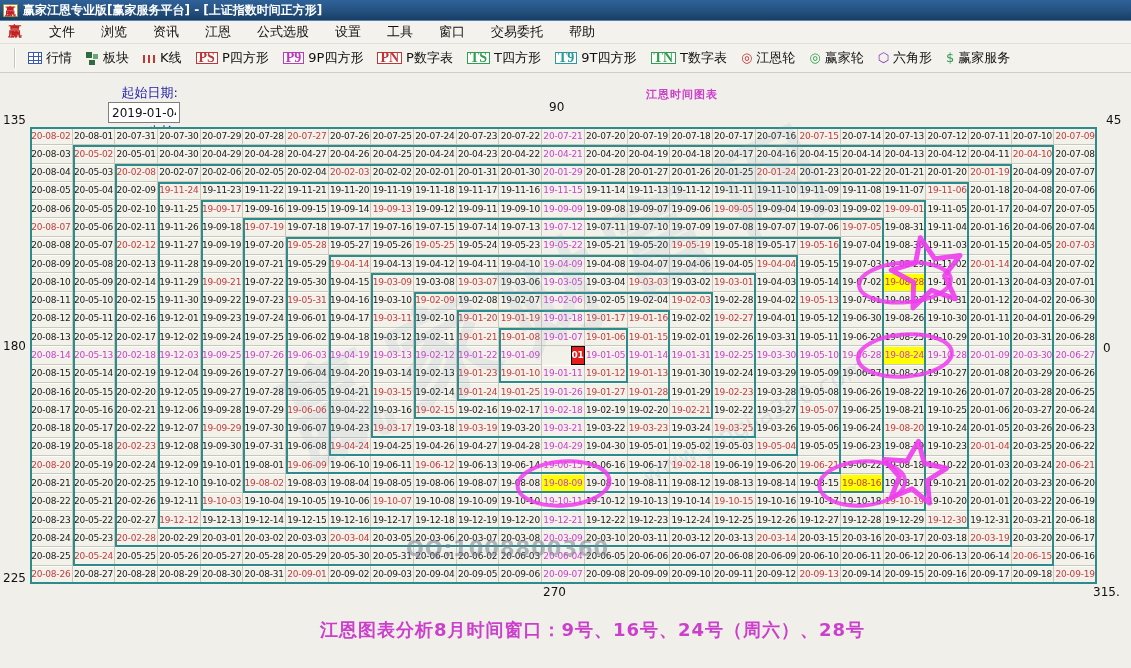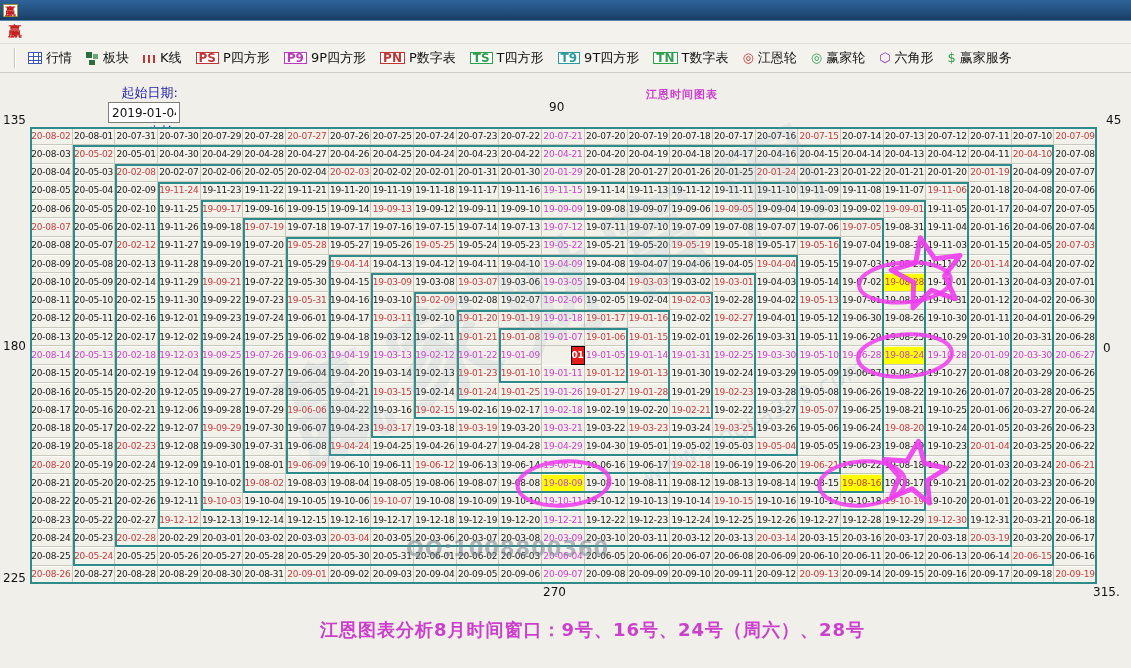--- a/index.html
+++ b/index.html
@@ -17,22 +17,22 @@
   .menubar{position:absolute;left:0;top:21px;width:100%;height:23px;background:#f3f2ed;
     display:flex;align-items:center;font-size:13px;color:#111;border-bottom:1px solid #e2e0d8;}
   .menubar .logo{color:#c42020;font-weight:bold;font-size:14px;margin:0 14px 0 8px;}
   .menu-item{padding:0 13px;cursor:default;}
   
   .toolbar{position:absolute;left:0;top:44px;width:100%;height:29px;background:#f3f2ed;
     display:flex;align-items:center;font-size:13px;color:#111;border-bottom:1px solid #cfcdc3;padding-left:8px;}
   .tb-sep{width:1px;height:20px;background:#c9c7bd;margin:0 6px;box-shadow:1px 0 0 #fff;}
   .tb-item{display:flex;align-items:center;margin:0 7px;cursor:default;white-space:nowrap;}
   .tb-item .ic-glyph{font-size:13px;margin-right:4px;line-height:14px;}
-  .ic-badge{display:inline-block;font-size:12px;font-weight:bold;border:1px solid;padding:1px 2px;
-    margin-right:4px;background:#fff;line-height:8px;}
+  .ic-badge{display:inline-block;font-size:14px;font-weight:bold;border:1px solid;padding:1px 2px;
+    margin-right:4px;background:#fff;line-height:8px;font-family:Liberation Serif, serif;}
   .ic-candles{display:inline-block;width:13px;height:13px;margin-right:4px;
     background:repeating-linear-gradient(90deg,#c03636 0 2px,transparent 2px 5px);
     box-shadow:inset 0 3px 0 #f3f2ed,inset 0 -2px 0 #f3f2ed;}
   .ic-table{display:inline-block;width:14px;height:12px;margin-right:4px;border:1px solid #3a57b5;
     background:
      linear-gradient(#3a57b5 0 0) 0 3px/100% 1px no-repeat,
      linear-gradient(#3a57b5 0 0) 0 7px/100% 1px no-repeat,
      linear-gradient(#3a57b5 0 0) 4px 0/1px 100% no-repeat,
      linear-gradient(#3a57b5 0 0) 9px 0/1px 100% no-repeat,#fff;}
   .ic-blocks{display:inline-block;width:13px;height:13px;margin-right:4px;
@@ -79,24 +79,37 @@
   .footer{position:absolute;left:0;top:545px;width:100%;text-align:center;padding-left:54px;
     color:#cc3fcc;font-size:18px;font-weight:bold;letter-spacing:1px;}
 </style>
 </head>
 <body>
 
 <div id="stage">
 
   <div class="titlebar">
     <span class="appicon">赢</span>
+    <span>赢家江恩专业版[赢家服务平台] - [上证指数时间正方形]</span>
   </div>
 
   <div class="menubar">
     <span class="logo">赢</span>
+    <span id="menu-items" style="display:flex">
+        <span class="menu-item">文件</span>
+        <span class="menu-item">浏览</span>
+        <span class="menu-item">资讯</span>
+        <span class="menu-item">江恩</span>
+        <span class="menu-item">公式选股</span>
+        <span class="menu-item">设置</span>
+        <span class="menu-item">工具</span>
+        <span class="menu-item">窗口</span>
+        <span class="menu-item">交易委托</span>
+        <span class="menu-item">帮助</span>
+      </span>
   </div>
 
   <div class="toolbar">
     <span class="tb-sep"></span>
     <span id="toolbar-items" style="display:flex">
         <span class="tb-item">
           <span class="ic-table"></span>
           <span>行情</span>
         </span>
         <span class="tb-item">

